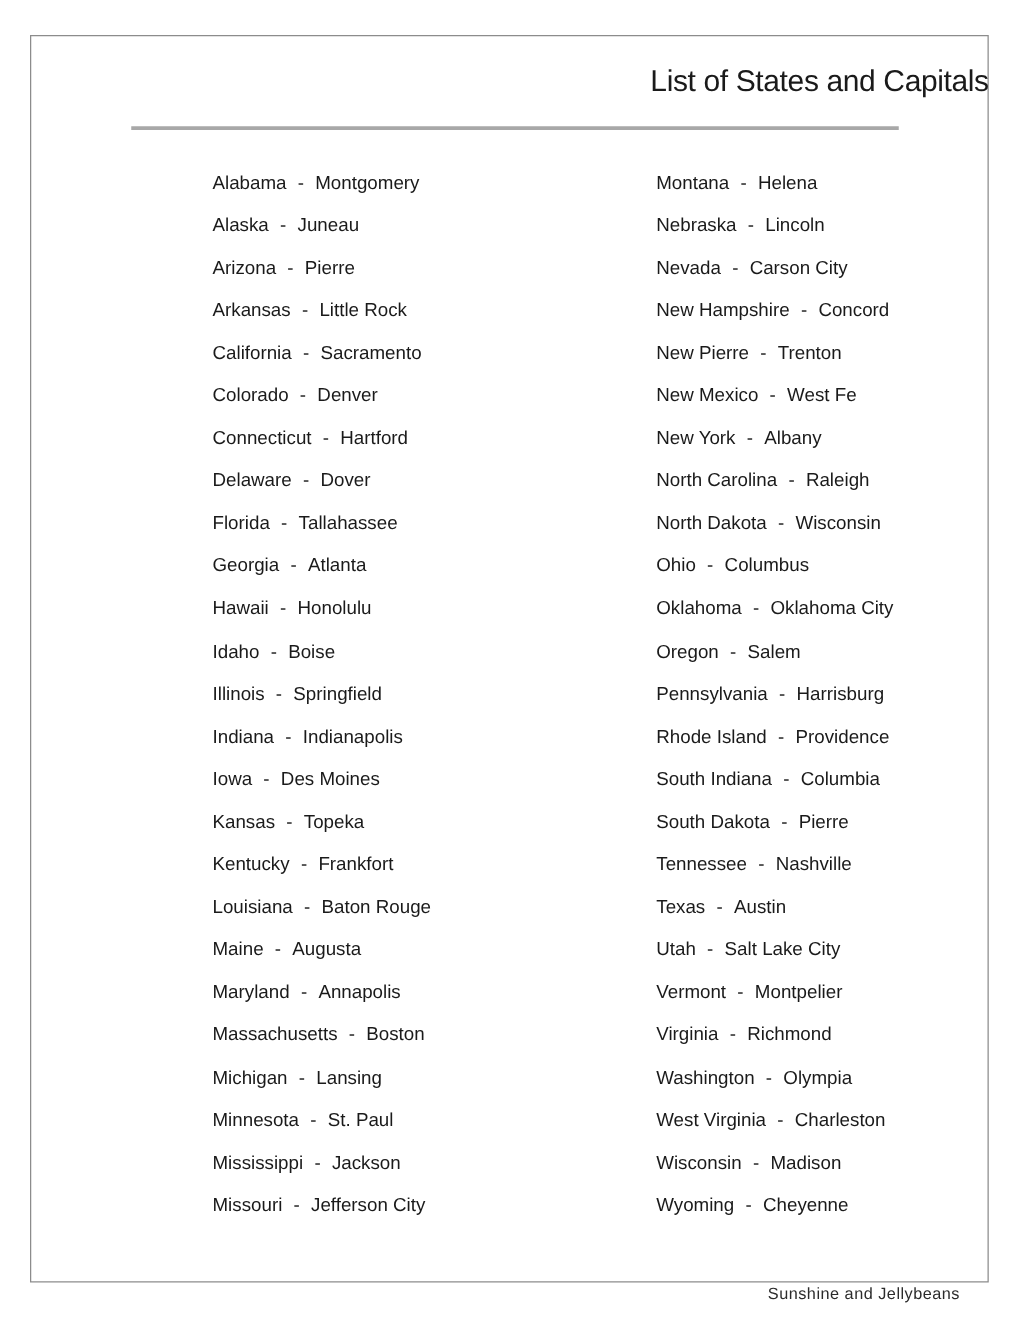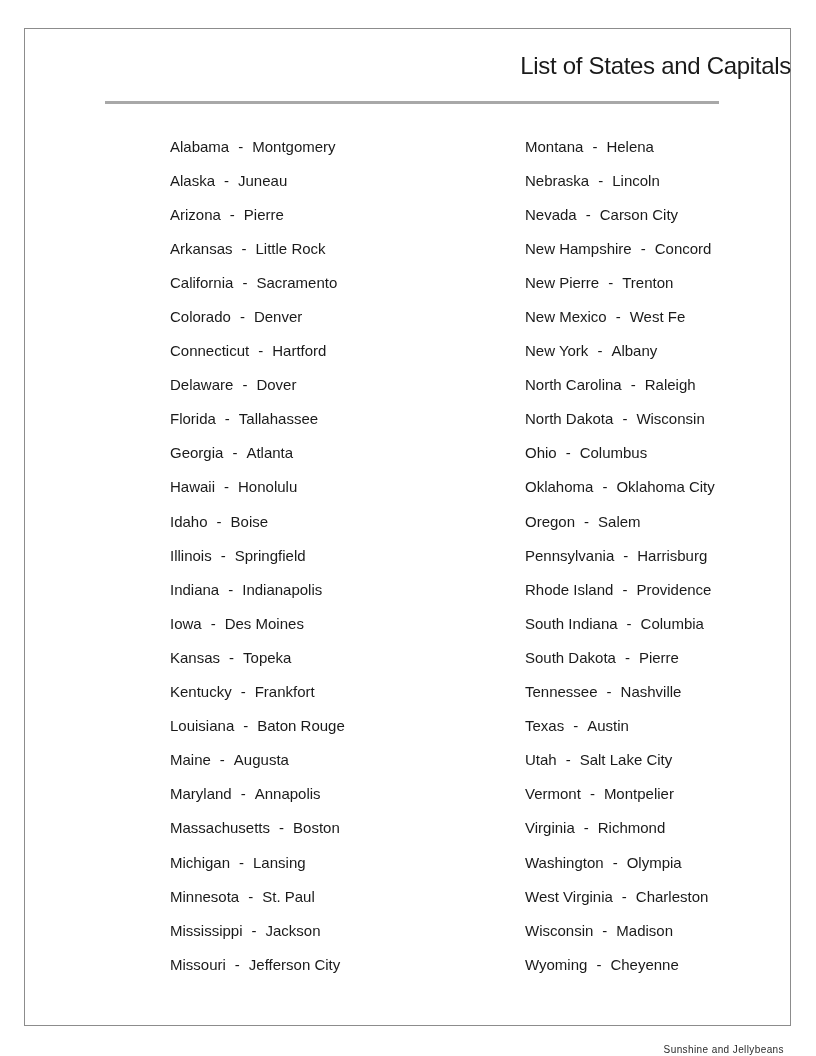--- a/index.html
+++ b/index.html
@@ -61,27 +61,26 @@
     white-space:nowrap;
     color:var(--text-color);
   }
   .sep{
     margin:0 9px;
     display:inline-block;
   }
   .footer-credit{
     position:absolute;
     top:1027px;
-    left:16px;
+    left:0;
     width:768px;
     text-align:right;
-    font-size:10px;
+    font-size:13px;
     letter-spacing:0.4px;
     color:var(--footer-color);
-    margin-top:17px;
   }
 </style>
 </head>
 <body>
 
 <div class="page-frame"></div>
 
 <h1 class="doc-title">List of States and Capitals</h1>
 
 <div class="title-rule"></div>

